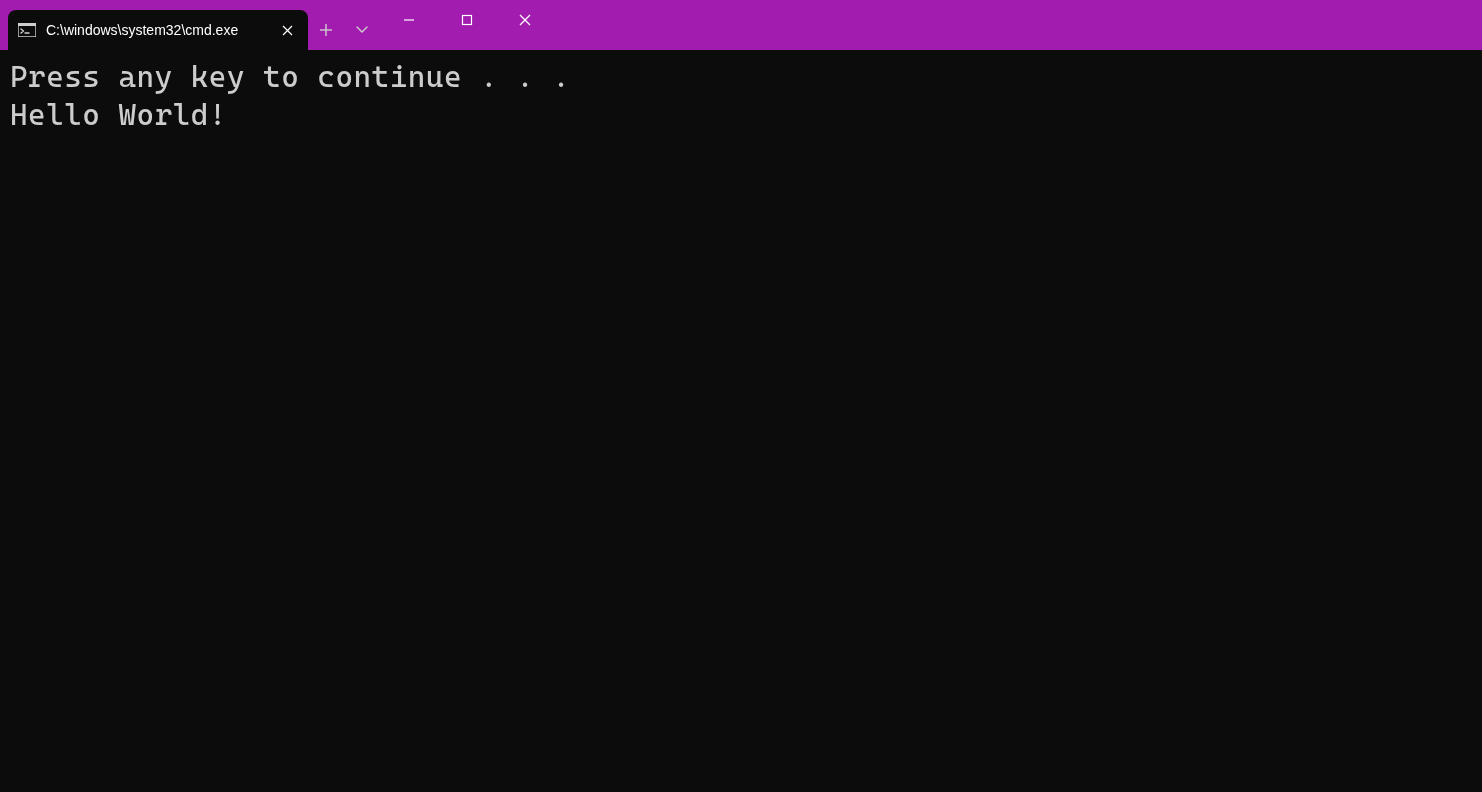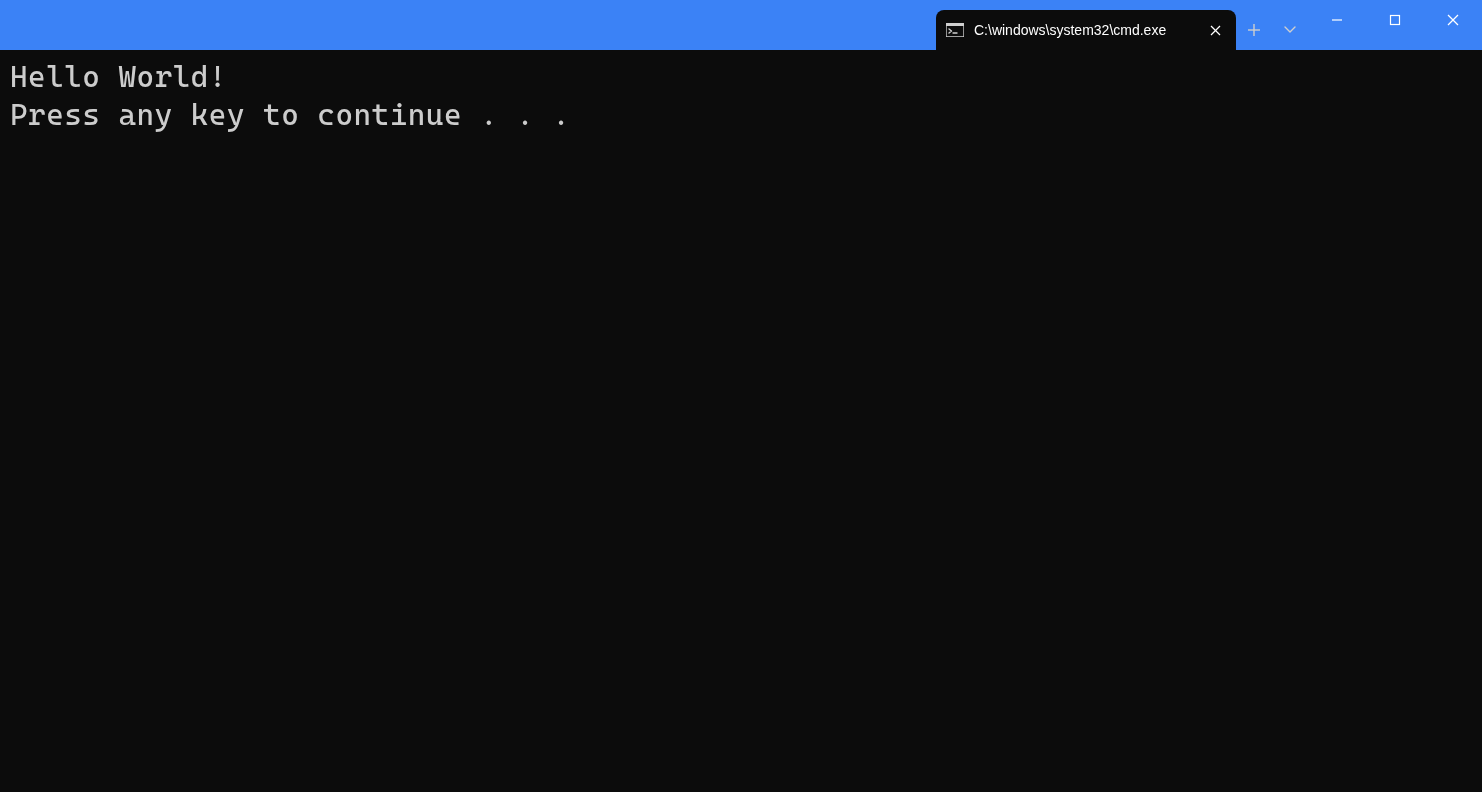--- a/index.html
+++ b/index.html
@@ -12,24 +12,24 @@
     }
     .window {
       width: 100%;
       height: 100%;
       display: flex;
       flex-direction: column;
       background: #0c0c0c;
     }
     .titlebar {
       height: 50px;
-      background: #3b82f6;
+      background: #a21caf;
       display: flex;
       align-items: flex-end;
-      justify-content: flex-end;
+      justify-content: flex-start;
       user-select: none;
     }
     .titlebar-left {
       display: flex;
       align-items: flex-end;
       height: 100%;
       padding-left: 8px;
     }
     .tab {
       background: #0c0c0c;
@@ -158,16 +158,16 @@
       <div class="win-btn close" title="Close">
         <svg width="12" height="12" viewBox="0 0 12 12">
           <line x1="1" y1="1" x2="11" y2="11" stroke="#ffffff" stroke-width="1.2"></line>
           <line x1="11" y1="1" x2="1" y2="11" stroke="#ffffff" stroke-width="1.2"></line>
         </svg>
       </div>
     </div>
   </div>
 
   <div class="terminal-body">
+    <div class="terminal-line">Press any key to continue . . .</div>
     <div class="terminal-line">Hello World!</div>
-    <div class="terminal-line">Press any key to continue . . .</div>
   </div>
 </div>
 
 </body></html>

